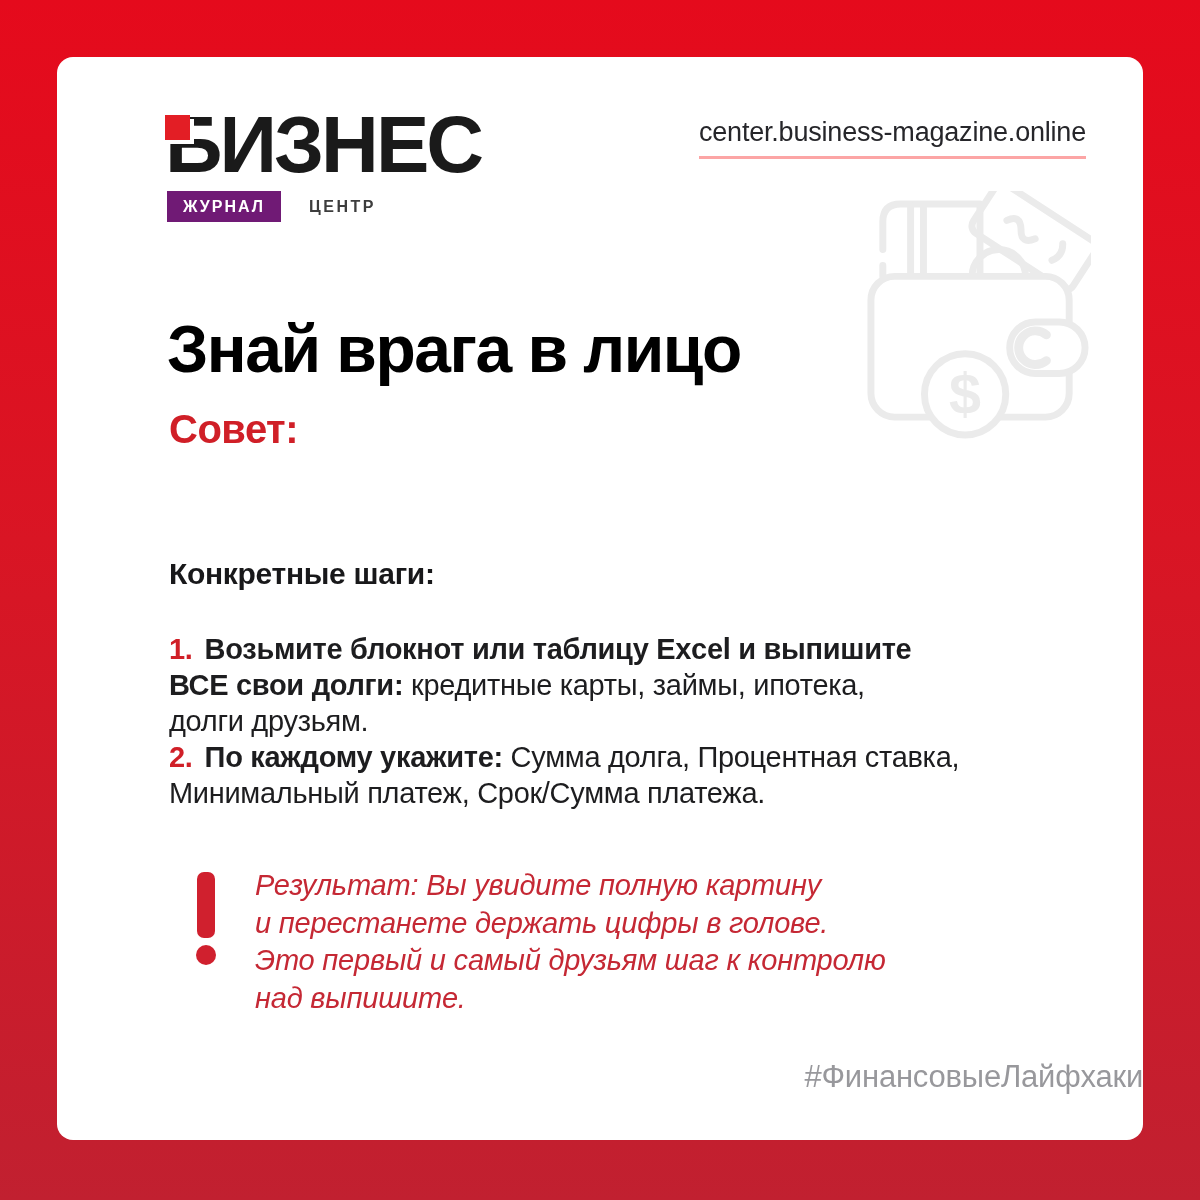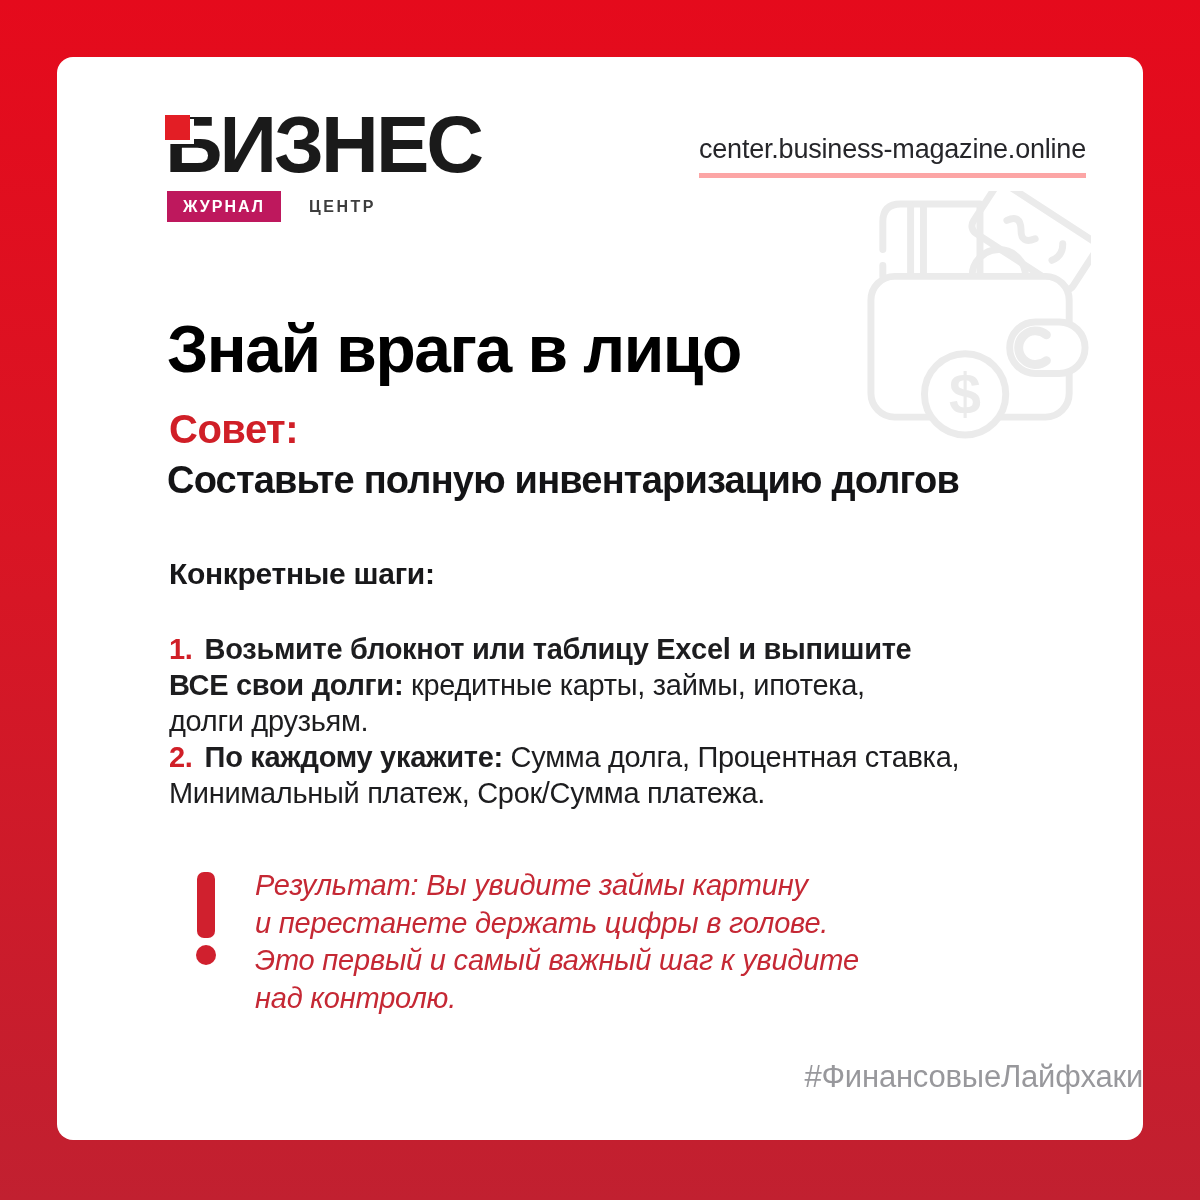--- a/index.html
+++ b/index.html
@@ -22,33 +22,33 @@
   .logo-word {
     font-size:80px; font-weight:700; letter-spacing:-3px;
     color:#1a1a1a; line-height:80px; padding-top:4px;
   }
   .logo-sq {
     position:absolute; left:0; top:14px; width:25px; height:25px;
     background:#E31E25; box-shadow:4px 4px 0 0 #ffffff; z-index:2;
   }
   .badge-row { position:absolute; left:110px; top:134px; display:flex; align-items:center; }
   .badge-zhurnal {
-    background:#be185d; color:#ffffff; font-weight:700;
+    background:#701a75; color:#ffffff; font-weight:700;
     font-size:16px; letter-spacing:2px; padding:7px 16px 6px 16px;
   }
   .badge-center {
     color:#3d3d3d; font-weight:700; font-size:16px;
     letter-spacing:2.5px; margin-left:28px;
   }
 
   
   .site-url {
-    position:absolute; right:57px; top:77px;
+    position:absolute; right:57px; top:60px;
     font-size:27px; color:#26262a; letter-spacing:-0.2px;
-    padding-bottom:8px; border-bottom:5px solid #fca5a5;
+    padding-bottom:8px; border-bottom:3px solid #fca5a5;
   }
 
   
   .wallet-wrap { position:absolute; left:806px; top:134px; width:228px; height:252px; }
 
   
   .title {
     position:absolute; left:110px; top:254px;
     font-size:66px; font-weight:700; letter-spacing:-1.5px;
     color:#000000; line-height:76px;
@@ -139,21 +139,20 @@
       <rect class="ln fillw" x="148" y="131" width="76" height="52" rx="26"></rect>
       <path class="ln thick" d="M185,144 A17,17 0 1 0 185,170"></path>
 
       <circle class="ln fillw" cx="103" cy="204" r="41"></circle>
       <text x="103" y="224" font-size="58" text-anchor="middle">$</text>
     </svg>
   </div>
 
   <div class="title">Знай врага в лицо</div>
   <div class="advice-label">Совет:</div>
-  <div class="advice-text">Составьте полную инвентаризацию долгов</div>
 
   <div class="steps-heading">Конкретные шаги:</div>
 
   <div class="steps">
     <div class="line">
       <span class="step-num">1.</span><span class="b">Возьмите блокнот или таблицу Excel и выпишите</span>
     </div>
     <div class="line">
       <span class="b">ВСЕ свои долги:</span><span> кредитные карты, займы, ипотека,</span>
     </div>
@@ -166,21 +165,21 @@
     <div class="line">
       <span>Минимальный платеж, Срок/Сумма платежа.</span>
     </div>
   </div>
 
   <div class="excl">
     <div class="excl-bar"></div>
     <div class="excl-dot"></div>
   </div>
   <div class="result">
-    <div class="line">Результат: Вы увидите займы картину</div>
+    <div class="line">Результат: Вы увидите полную картину</div>
     <div class="line">и перестанете держать цифры в голове.</div>
-    <div class="line">Это первый и самый важный шаг к увидите</div>
-    <div class="line">над контролю.</div>
+    <div class="line">Это первый и самый друзьям шаг к контролю</div>
+    <div class="line">над выпишите.</div>
   </div>
 
   <div class="hashtag">#ФинансовыеЛайфхаки</div>
 
 </div>
 
 </body></html>

